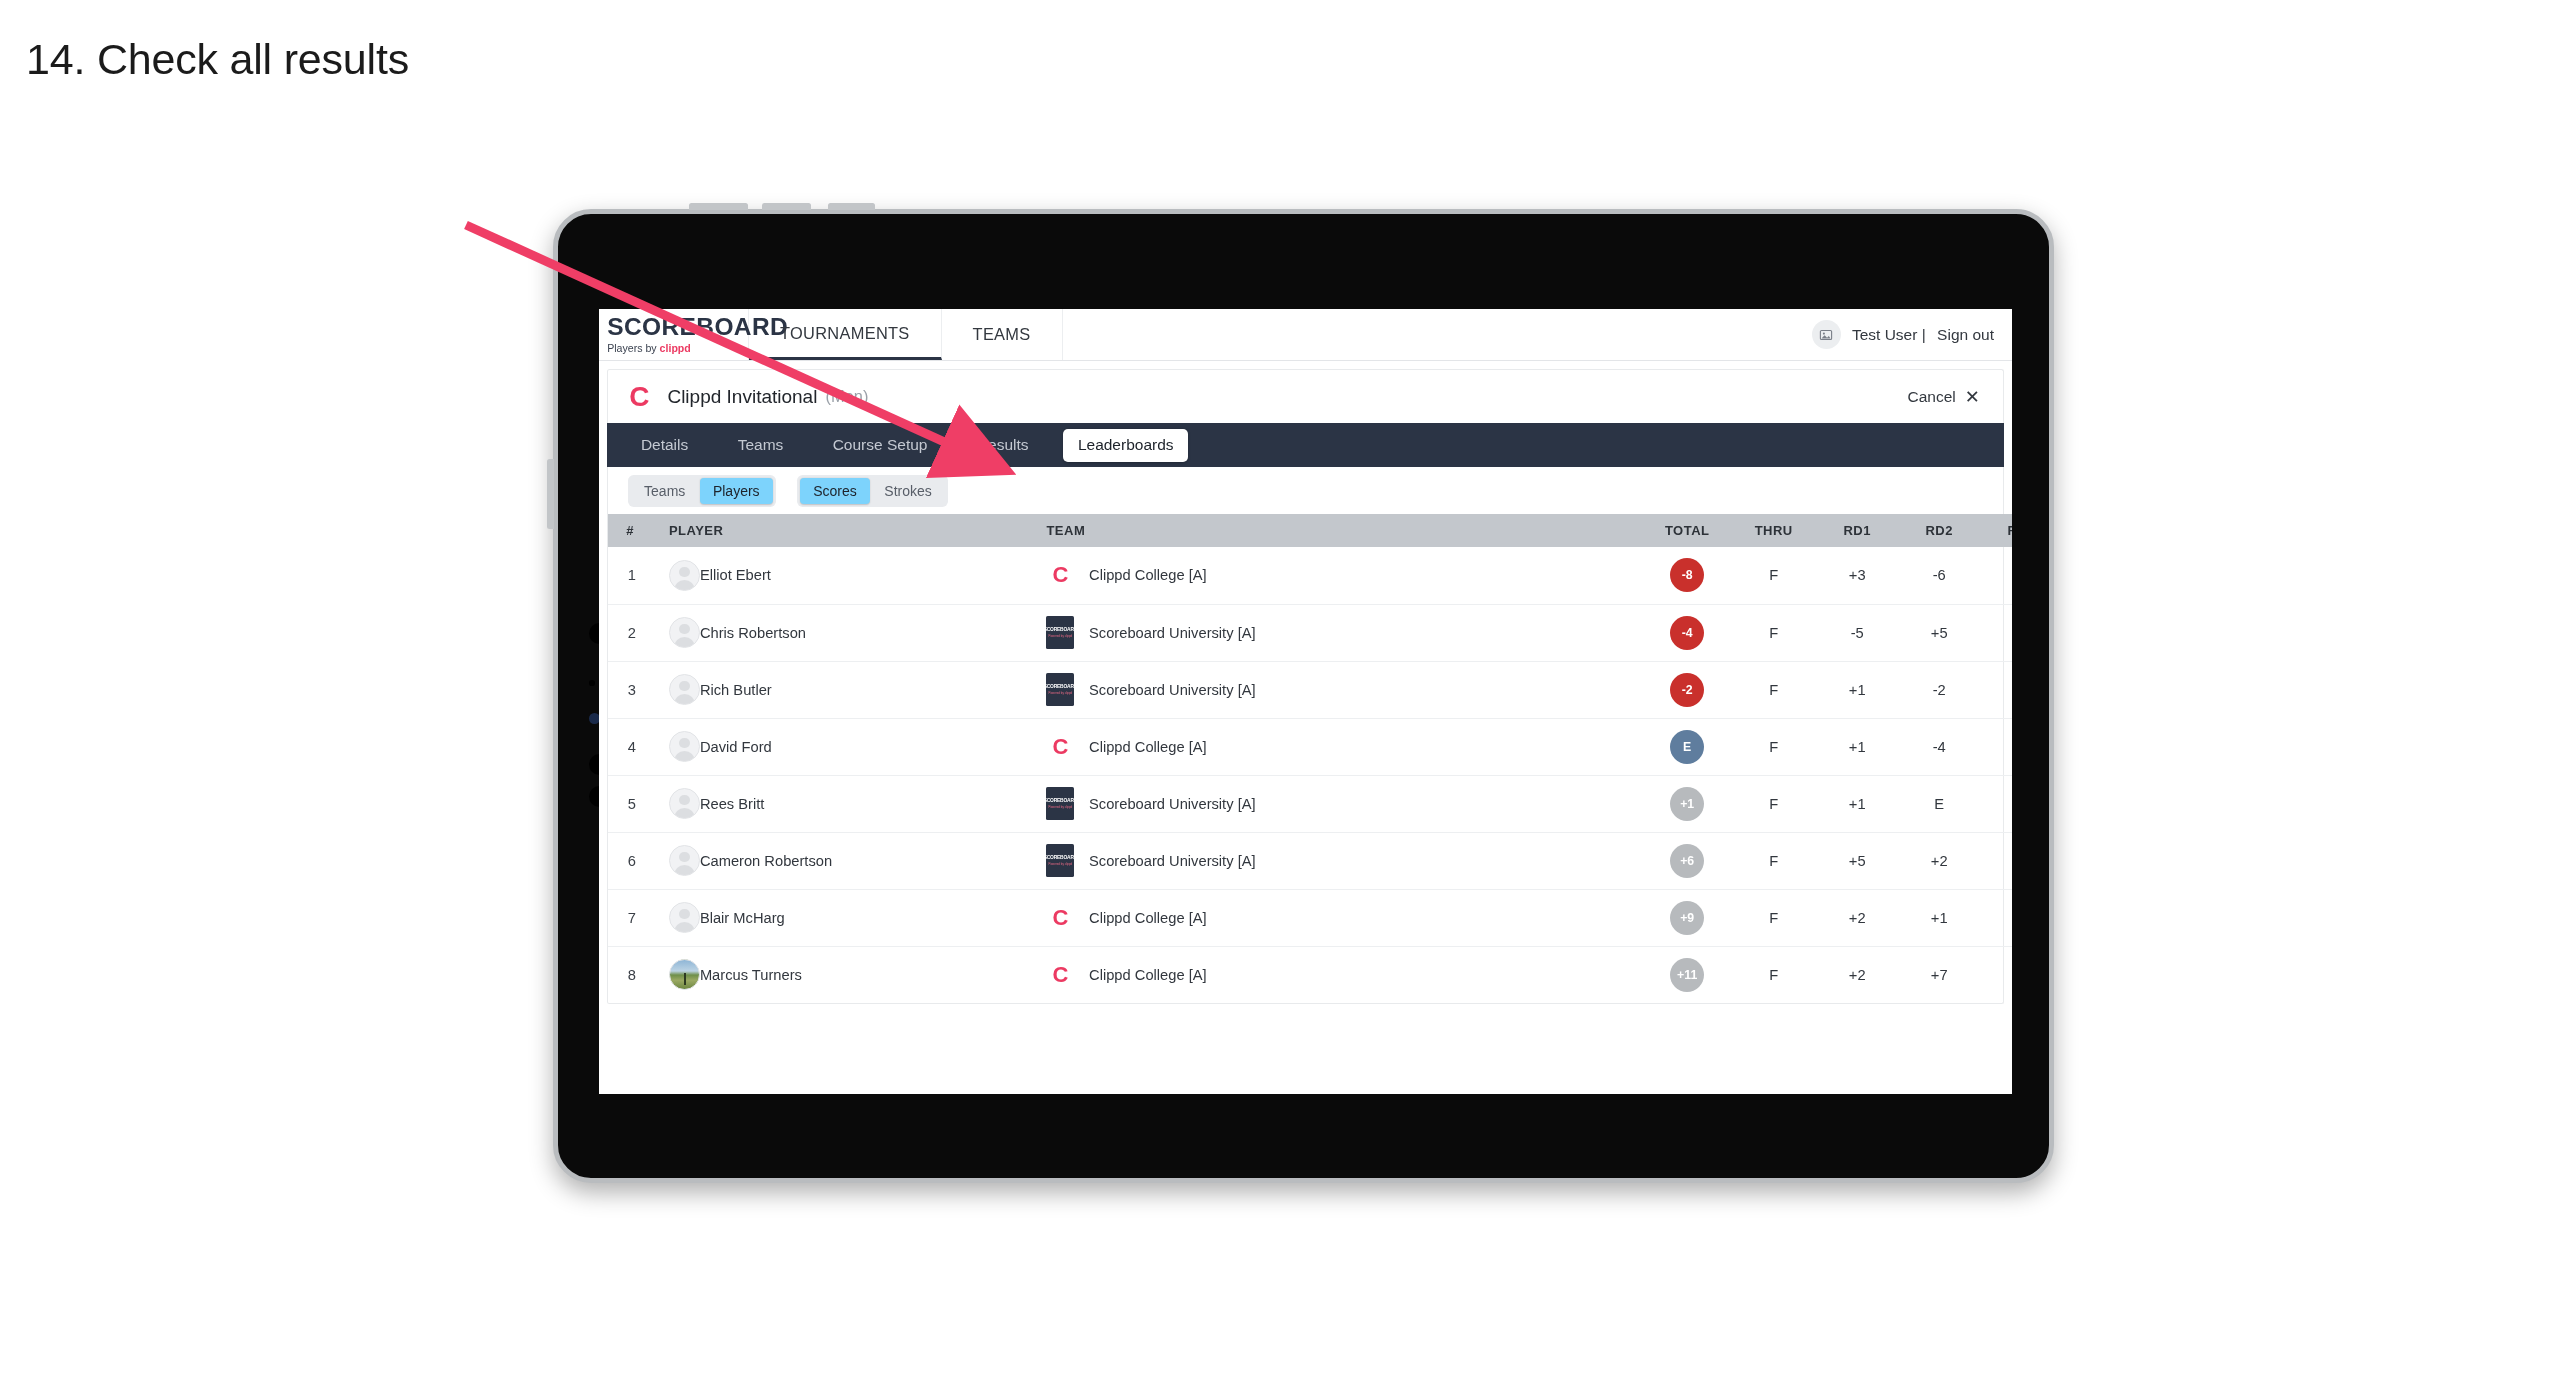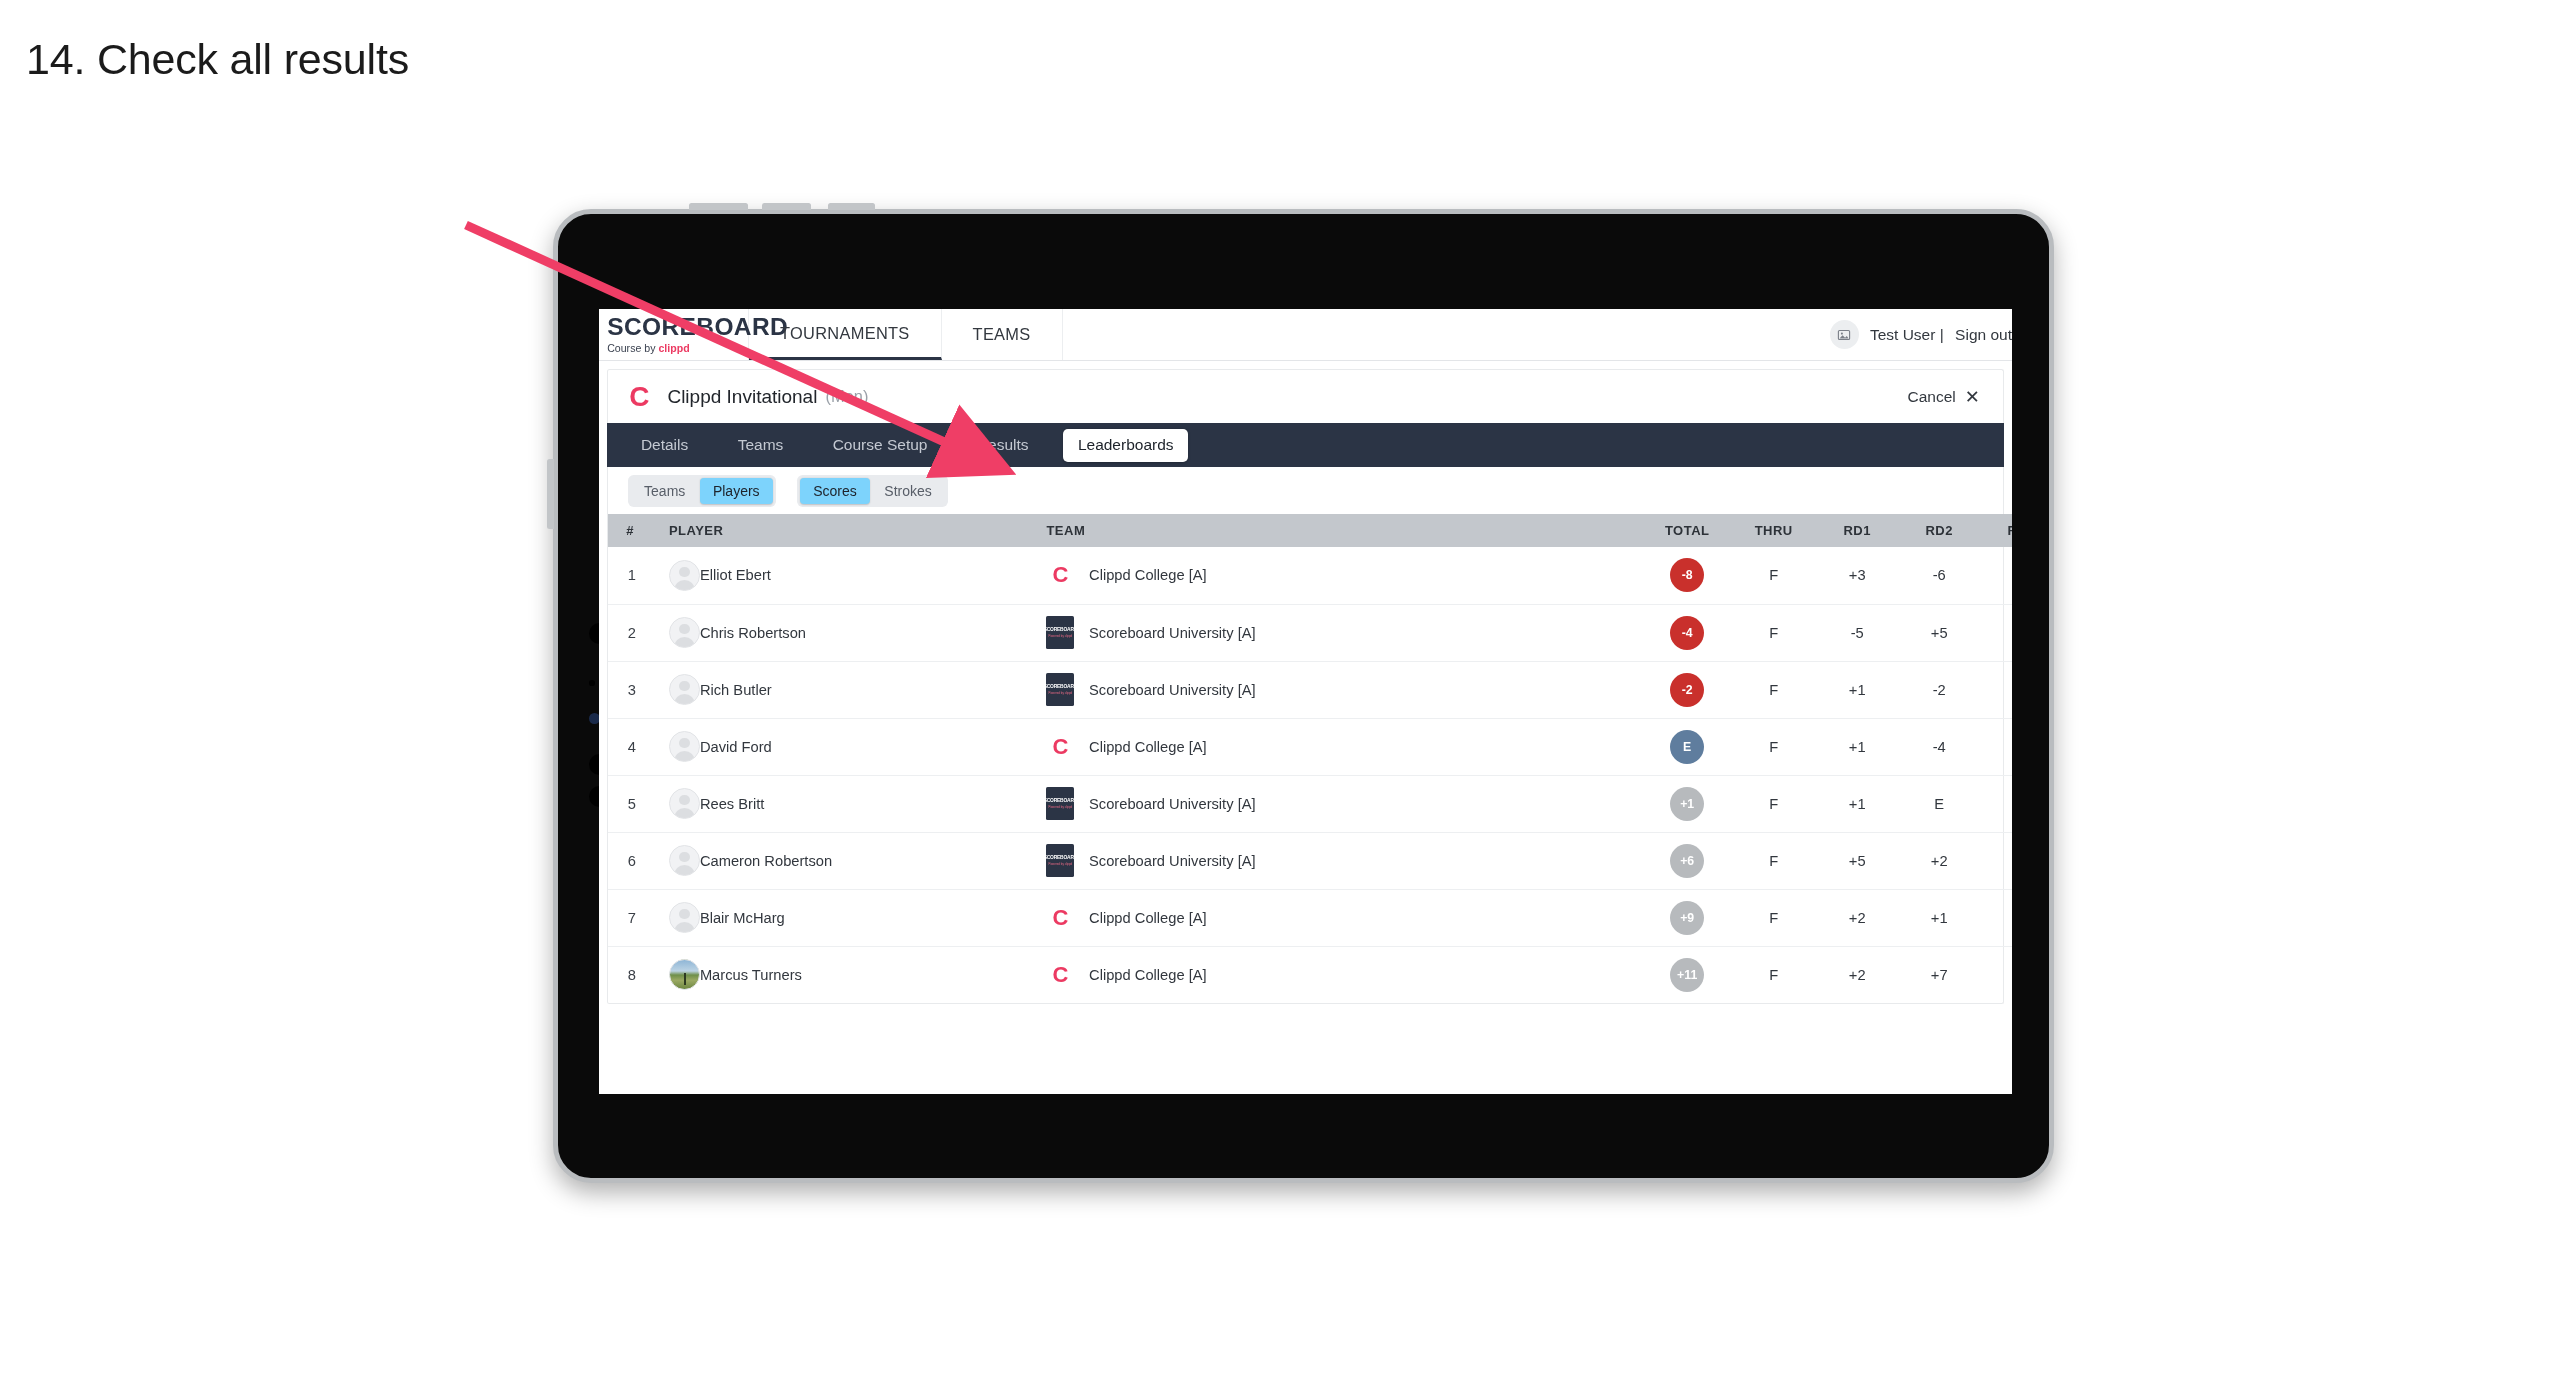--- a/index.html
+++ b/index.html
@@ -57,21 +57,21 @@
   .logo-main { font-size: 24.5px; font-weight: bold; color: #2b3445;
                letter-spacing: 0.4px; font-family: "Liberation Sans", sans-serif;
                line-height: 1; }
   .logo-sub { font-size: 10.6px; color: #3b4250; margin-top: 3.3px; line-height: 1; }
   .logo-sub .brand { color: #ec3a62; font-weight: bold; }
   .nav-tab { display: flex; align-items: center; padding: 0 31px;
              font-size: 16.4px; color: #33383f; letter-spacing: 0.3px;
              border-right: 0.8px solid #eceef0; cursor: pointer; }
   .nav-tab.active { border-bottom: 3.3px solid #2b3445; }
   .nav-spacer { flex: 1; }
-  .user-area { display: flex; align-items: center; gap: 11.4px; }
+  .user-area { display: flex; align-items: center; padding-right: 18px; gap: 11.4px; }
   .avatar-sm { width: 29px; height: 29px; border-radius: 50%; background: #eceef0;
                display: flex; align-items: center; justify-content: center;
                color: #7a7f88; font-size: 14px; }
   .user-name { font-size: 15.5px; color: #33383f; }
   .signout { font-size: 15.5px; color: #33383f; cursor: pointer; }
 
   
   #tourney-bar { height: 54px; background: #fff; display: flex; align-items: center;
                  padding: 0 23px 0 21px; border-bottom: 0.8px solid #eceef0;
                  margin: 8.2px 8.2px 0 8.2px; border: 0.8px solid #e8eaec;
@@ -178,21 +178,21 @@
     <div class="cam-dot" style="top:499px; width:10.6px; height:10.6px; background:#1a2a4a;"></div>
     <div class="cam-dot" style="top:540px; width:21px; height:21px;"></div>
     <div class="cam-dot" style="top:572px; width:21px; height:21px;"></div>
 
     <div id="screen">
 
       <div id="topnav">
         <div class="logo-wrap">
           <div class="logo-main">SCOREBOARD</div>
           <div class="logo-sub">
-            <span>Course by</span>
+            <span>Players by</span>
             <span class="brand">clippd</span>
           </div>
         </div>
         <div class="nav-tab active">TOURNAMENTS</div>
         <div class="nav-tab">TEAMS</div>
         <div class="nav-spacer"></div>
         <div class="user-area">
           <div class="avatar-sm">
             <svg width="14" height="14" viewBox="0 0 20 20" aria-hidden="true">
               <rect x="2" y="3.5" width="16" height="13" rx="1.6" fill="none" stroke="#7a7f88" stroke-width="1.6"></rect>

